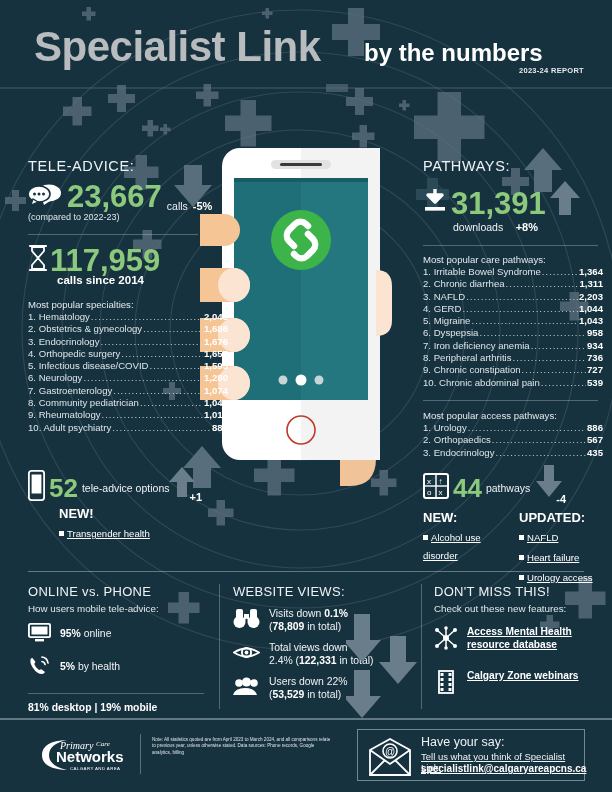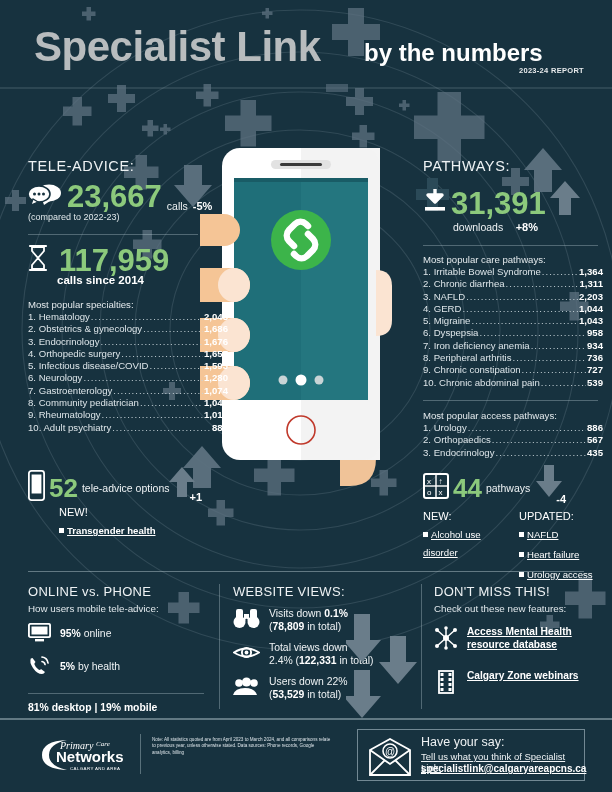--- a/index.html
+++ b/index.html
@@ -45,36 +45,36 @@
   .rowlist .vl { flex:0 0 auto; font-weight:bold; color:#ffffff; }
   .rule { height:1px; background:rgba(190,208,216,.35); }
 
   
   .left { position:absolute; left:28px; top:158px; width:200px; z-index:3; }
   .ta-row { display:flex; align-items:flex-end; gap:5px; margin-top:7px; }
   .ta-sub { font-size:10.5px; color:#eef2f4; }
   .ta-pct { font-size:11px; font-weight:bold; color:#ffffff; }
   .ta-cmp { font-size:9px; color:#dfe7ea; margin-top:0px; }
 
-  .hourglass-row { display:flex; align-items:center; gap:11px; }
+  .hourglass-row { display:flex; align-items:center; gap:2px; }
   .since { font-size:11.5px; font-weight:bold; color:#ffffff; margin-top:-2px;}
 
   
   .right { position:absolute; left:423px; top:158px; width:180px; z-index:3; }
 
   
   .phone-wrap { position:absolute; left:200px; top:140px; width:216px; height:350px; z-index:2; }
 
   
   .mid-left { position:absolute; left:28px; top:470px; width:205px; z-index:3; }
   .mid-right { position:absolute; left:423px; top:470px; width:182px; z-index:3; }
   .opt-line { display:flex; align-items:center; gap:4px; }
   .opt-num { font-size:26px; font-weight:bold; color:#8cc97c; line-height:1; }
   .opt-lbl { font-size:10.5px; color:#eef2f4; }
-  .newlbl { font-size:11px; color:#ffffff; }
+  .newlbl { font-size:13px; color:#ffffff;font-weight:bold; }
   .bullet-link { font-size:9.6px; color:#ffffff; text-decoration:underline; }
   .sq { display:inline-block; width:5px; height:5px; background:#fff; margin-right:3px; vertical-align:1px;}
 
   
   .divider-h { position:absolute; left:28px; top:571px; width:556px; height:1px; background:rgba(190,208,216,.45); z-index:3; }
   .vdiv { position:absolute; top:584px; width:1px; height:125px; background:rgba(190,208,216,.35); z-index:3; }
   .b1 { position:absolute; left:28px; top:584px; width:185px; z-index:3; }
   .b2 { position:absolute; left:233px; top:584px; width:185px; z-index:3; }
   .b3 { position:absolute; left:434px; top:584px; width:172px; z-index:3; }
   .b-head { font-size:13px; color:#eef2f4; letter-spacing:.3px; }
@@ -431,21 +431,21 @@
       <span class="opt-lbl">tele-advice options</span>
       <span style="position:relative;left:-4px;top:-4px;">
         <svg width="26" height="30" viewBox="0 0 26 30">
             <path d="M13,0 l13,15 h-8 v15 h-10 v-15 h-8 z" fill="#6a7d8a"></path>
           </svg>
       </span>
       <span class="ta-pct" style="position:relative;left:-14px;top:9px;">+1</span>
     </div>
     <div class="newlbl" style="margin-left:31px;margin-top:1px;">NEW!</div>
     <div style="margin-left:31px;margin-top:2px;" id="tele-new-items">
-        <div style="margin-top: 2px; font-weight: bold;"><span class="sq"></span><span class="bullet-link">Transgender health</span></div>
+        <div style="margin-top: 2px;"><span class="sq"></span><span class="bullet-link">Transgender health</span></div>
       </div>
   </div>
 
   <div class="mid-right">
     <div class="opt-line">
       <span>
         <svg width="26" height="26" viewBox="0 0 26 26">
           <rect x="1" y="1" width="24" height="24" rx="2" fill="none" stroke="#fff" stroke-width="2"></rect>
           <line x1="13" y1="2" x2="13" y2="24" stroke="#fff" stroke-width="1.4"></line>
           <line x1="2" y1="13" x2="24" y2="13" stroke="#fff" stroke-width="1.4"></line>

